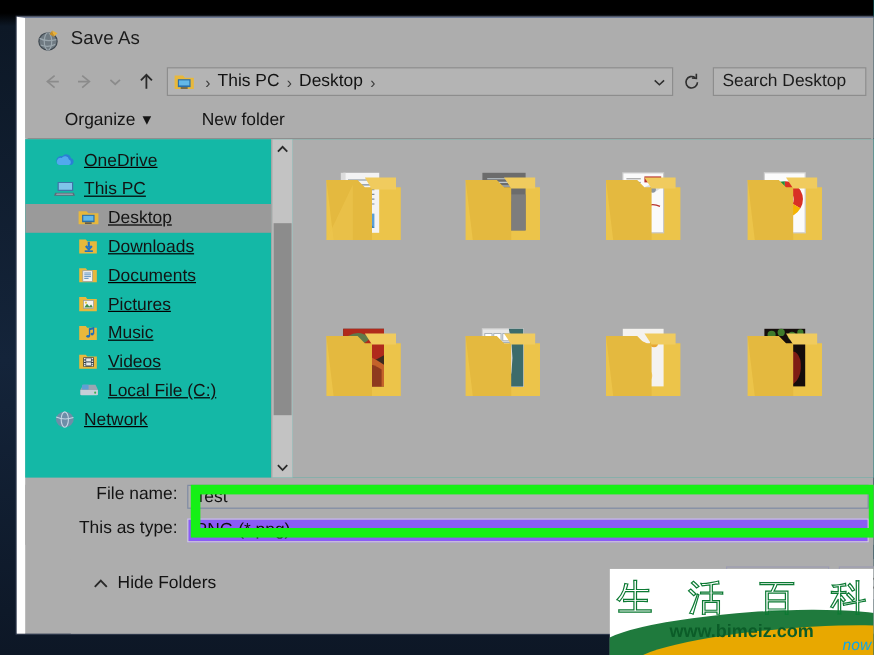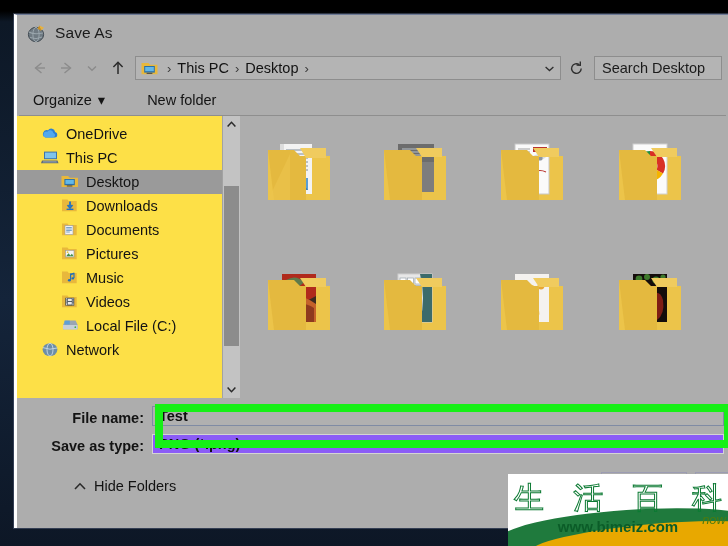--- a/index.html
+++ b/index.html
@@ -15,21 +15,21 @@
       linear-gradient(180deg,#000000 0%,#000000 2%,#0d1826 4%,#14243a 55%,#0d1726 100%);
   }
   #desktop-glow{position:absolute;left:0;top:520px;width:728px;height:26px;
     background:linear-gradient(90deg,#0a1726 0%,#16304e 18%,#0d2murray 30%,#102a46 45%,#0b1422 62%,#220808 74%,#3a0d0d 82%,#200707 92%,#120406 100%);
     opacity:.95;}
 
   
   #window{
     position:absolute;left:14px;top:14px;width:714px;height:514px;
     background:#adadad;
-    border-left:3px solid #ffffff;border-top:1px solid #6d7a96;
+    border-left:7px solid #ffffff;border-top:1px solid #6d7a96;
     box-sizing:border-box;
     box-shadow:0 0 0 1px rgba(90,100,125,.5);
   }
   #win-inner{position:absolute;inset:0;}
 
   
   #titlebar{height:36px;display:flex;align-items:center;padding-left:10px;
     background:#adadad;}
   #title-icon{width:20px;height:19px;position:relative;margin-right:8px;flex:0 0 auto;}
   #title-text{font-size:15.5px;color:#1b1b1b;letter-spacing:.1px;}
@@ -45,48 +45,48 @@
   .crumb{font-size:14.5px;color:#121212;white-space:nowrap;}
   .crumb-sep{font-size:13px;color:#3b3b3b;margin:0 6px;}
   #pc-icon{width:17px;height:15px;position:relative;margin-right:3px;flex:0 0 auto;}
   #addr-drop{width:22px;height:100%;display:flex;align-items:center;justify-content:center;flex:0 0 auto;}
   #refresh-btn{width:26px;height:26px;display:flex;align-items:center;justify-content:center;flex:0 0 auto;margin-left:2px;}
   #searchbox{width:128px;height:24px;background:#b4b4b4;border:1px solid #8d8d8d;
     margin-left:5px;display:flex;align-items:center;padding-left:7px;box-sizing:border-box;flex:0 0 auto;}
   #searchbox span{font-size:14.5px;color:#1b1b1b;white-space:nowrap;text-align:center;}
 
   
-  #toolbar{height:30px;display:flex;align-items:center;padding-left:16px;background:#adadad;}
+  #toolbar{height:30px;display:flex;align-items:center;padding-left:33px;background:#adadad;}
   .tool-item{font-size:14.5px;color:#141414;display:flex;align-items:center;margin-right:42px;}
   .caret-dn{margin-left:6px;}
 
   
   #tool-sep{height:1px;background:#8e8e8e;margin:0 2px;}
 
   
-  #bodyrow{display:flex;height:282px;background:#fde047;}
+  #bodyrow{display:flex;height:282px;background:#14b8a6;text-decoration:underline;}
   #nav-pane{width:205px;position:relative;overflow:hidden;padding-top:6px;flex:0 0 auto;}
   .navitem{height:24px;display:flex;align-items:center;font-size:14.5px;color:#131313;padding-left:24px;white-space:nowrap;}
   .navitem.sub{padding-left:44px;}
   .navitem.selected{background:#9a9a9a;}
   .nav-ico{width:18px;height:16px;margin-right:7px;position:relative;flex:0 0 auto;}
 
   
   #nav-scroll{width:17px;flex:0 0 auto;background:#c3c3c3;position:relative;
     border-left:1px solid #a2a2a2;}
   .sb-arrow{height:17px;display:flex;align-items:center;justify-content:center;}
   #sb-thumb{position:absolute;left:1px;right:1px;top:70px;height:160px;background:#8c8c8c;}
 
   
   #file-pane{flex:1 1 auto;background:#adadad;position:relative;overflow:hidden;}
   .folder{position:absolute;width:72px;height:74px;}
 
   
   #formarea{position:relative;background:#adadad;height:auto;}
-  .frow{display:flex;align-items:flex-end;height:22px;margin-top:6px;font-weight:bold;}
+  .frow{display:flex;align-items:flex-start;height:22px;margin-top:6px;}
   .flabel{width:135px;text-align:right;padding-right:8px;font-size:14.5px;color:#131313;box-sizing:border-box;flex:0 0 auto;}
   .ffield{height:20px;background:#b0b0b0;border:1px solid #7f8ba4;display:flex;align-items:center;
     padding-left:6px;box-sizing:border-box;font-size:14.5px;color:#101010;flex:1 1 auto;margin-right:4px;}
   #type-field{background:#8b5cf6;border:1px solid #d4d4d4;}
   #green-highlight{position:absolute;left:138px;top:0px;right:-4px;height:44px;
     border:8px solid #16f016;box-sizing:border-box;pointer-events:none;}
 
   
   #footer{position:absolute;left:0;right:0;bottom:0;height:62px;background:#adadad;margin-left:38px;}
   #hide-folders{position:absolute;left:18px;top:12px;display:flex;align-items:center;
@@ -102,21 +102,21 @@
   #watermark{position:absolute;left:508px;top:474px;width:220px;height:72px;overflow:hidden;}
   #wm-bg{position:absolute;inset:0;background:#ffffff;}
   #wm-wave1{position:absolute;left:-10px;bottom:-6px;width:260px;height:42px;
     background:#1f7a3d;border-radius:100% 100% 0 0 / 100% 100% 0 0;transform:rotate(-4deg);}
   #wm-wave2{position:absolute;left:20px;bottom:-14px;width:250px;height:36px;
     background:#e8a800;border-radius:100% 100% 0 0 / 100% 100% 0 0;transform:rotate(-5deg);}
   #wm-cjk{position:absolute;left:6px;top:4px;width:208px;display:flex;justify-content:space-between;
     font-family:"DejaVu Sans",sans-serif;font-size:30px;color:#0c7a33;letter-spacing:0;}
   #wm-cjk span{ -webkit-text-stroke:1px #0c7a33; color:transparent;}
   #wm-url{position:absolute;left:0;right:0;top:44px;text-align:center;font-size:15px;color:#0b5c28;font-weight:bold;}
-  #wm-now{position:absolute;right:2px;bottom:19px;font-size:13px;color:#4d7c0f;font-style:italic;}
+  #wm-now{position:absolute;right:2px;bottom:1px;font-size:13px;color:#0ea5e9;font-style:italic;}
 </style>
 </head>
 <body>
 
 <div id="desktop">
   <div id="desktop-glow"></div>
 </div>
 
 <div id="window">
  <div id="win-inner">
@@ -533,21 +533,21 @@
       </div>
     </div>
   </div>
 
   <div id="formarea">
     <div class="frow">
       <div class="flabel">File name:</div>
       <div class="ffield">Test</div>
     </div>
     <div class="frow">
-      <div class="flabel">Save as type:</div>
+      <div class="flabel">This as type:</div>
       <div class="ffield" id="type-field">PNG (*.png)</div>
     </div>
     <div id="green-highlight"></div>
   </div>
 
   <div id="footer">
     <div id="hide-folders">
       <svg width="14" height="11" viewBox="0 0 14 11" style="margin-right:7px;">
         <path d="M2 8 L7 2.8 L12 8" fill="none" stroke="#2a2a2a" stroke-width="1.6"></path>
       </svg>

